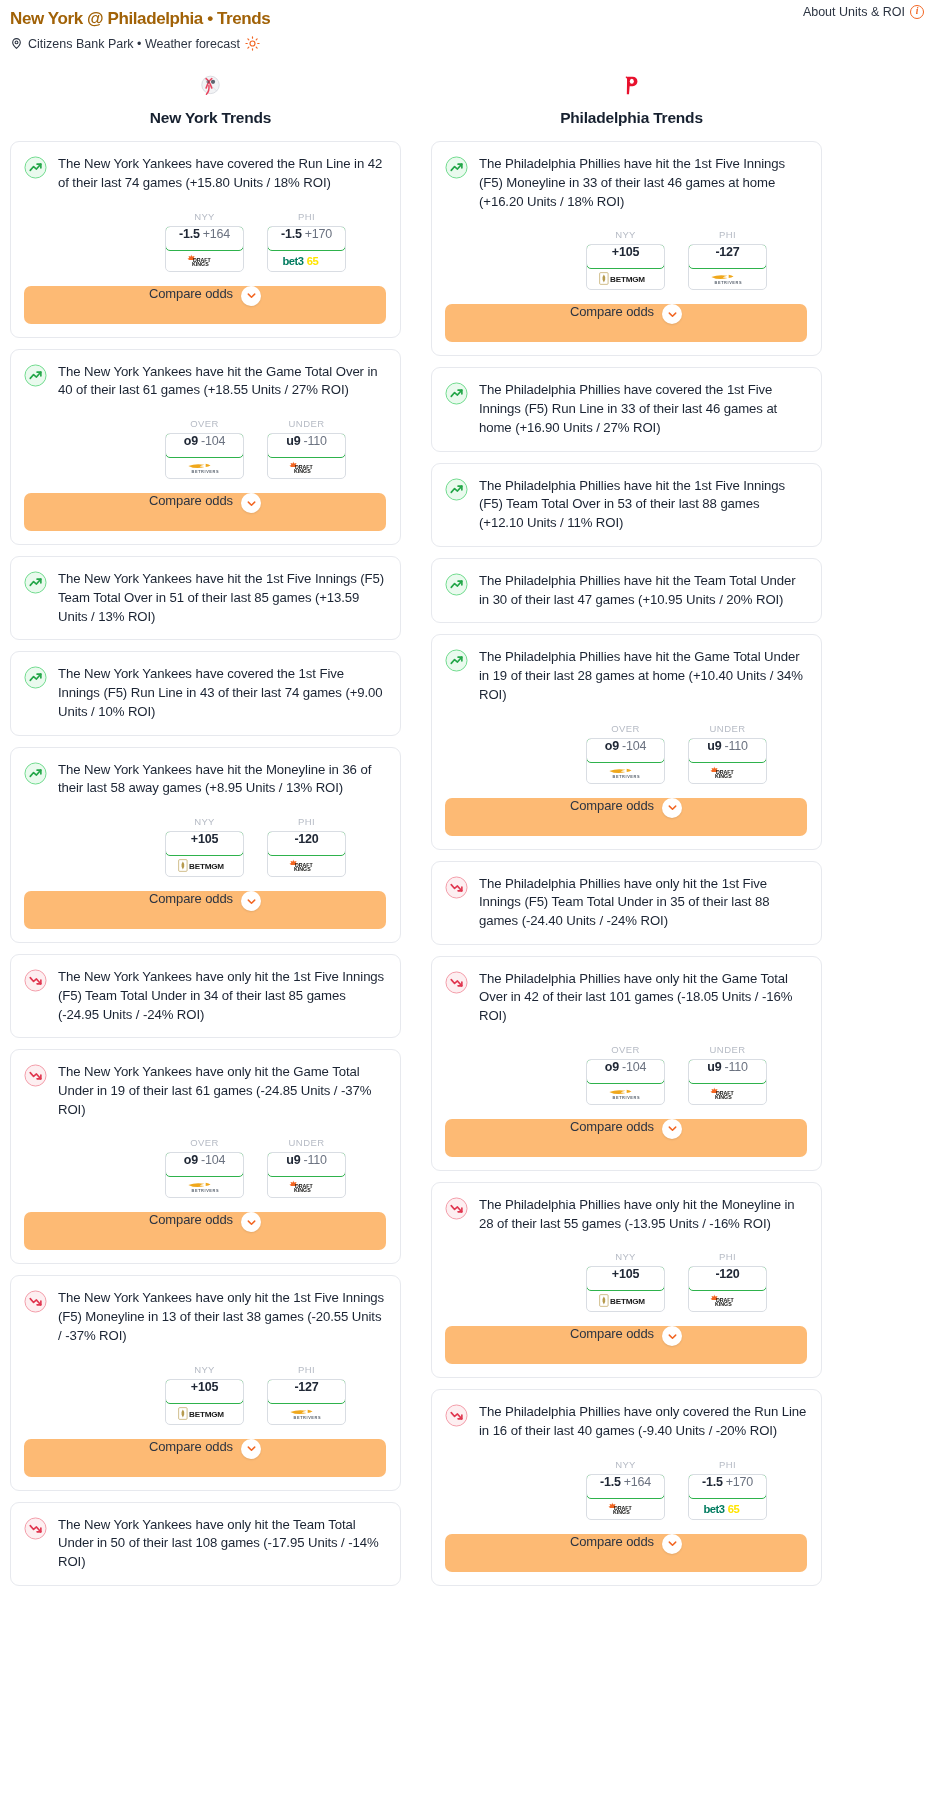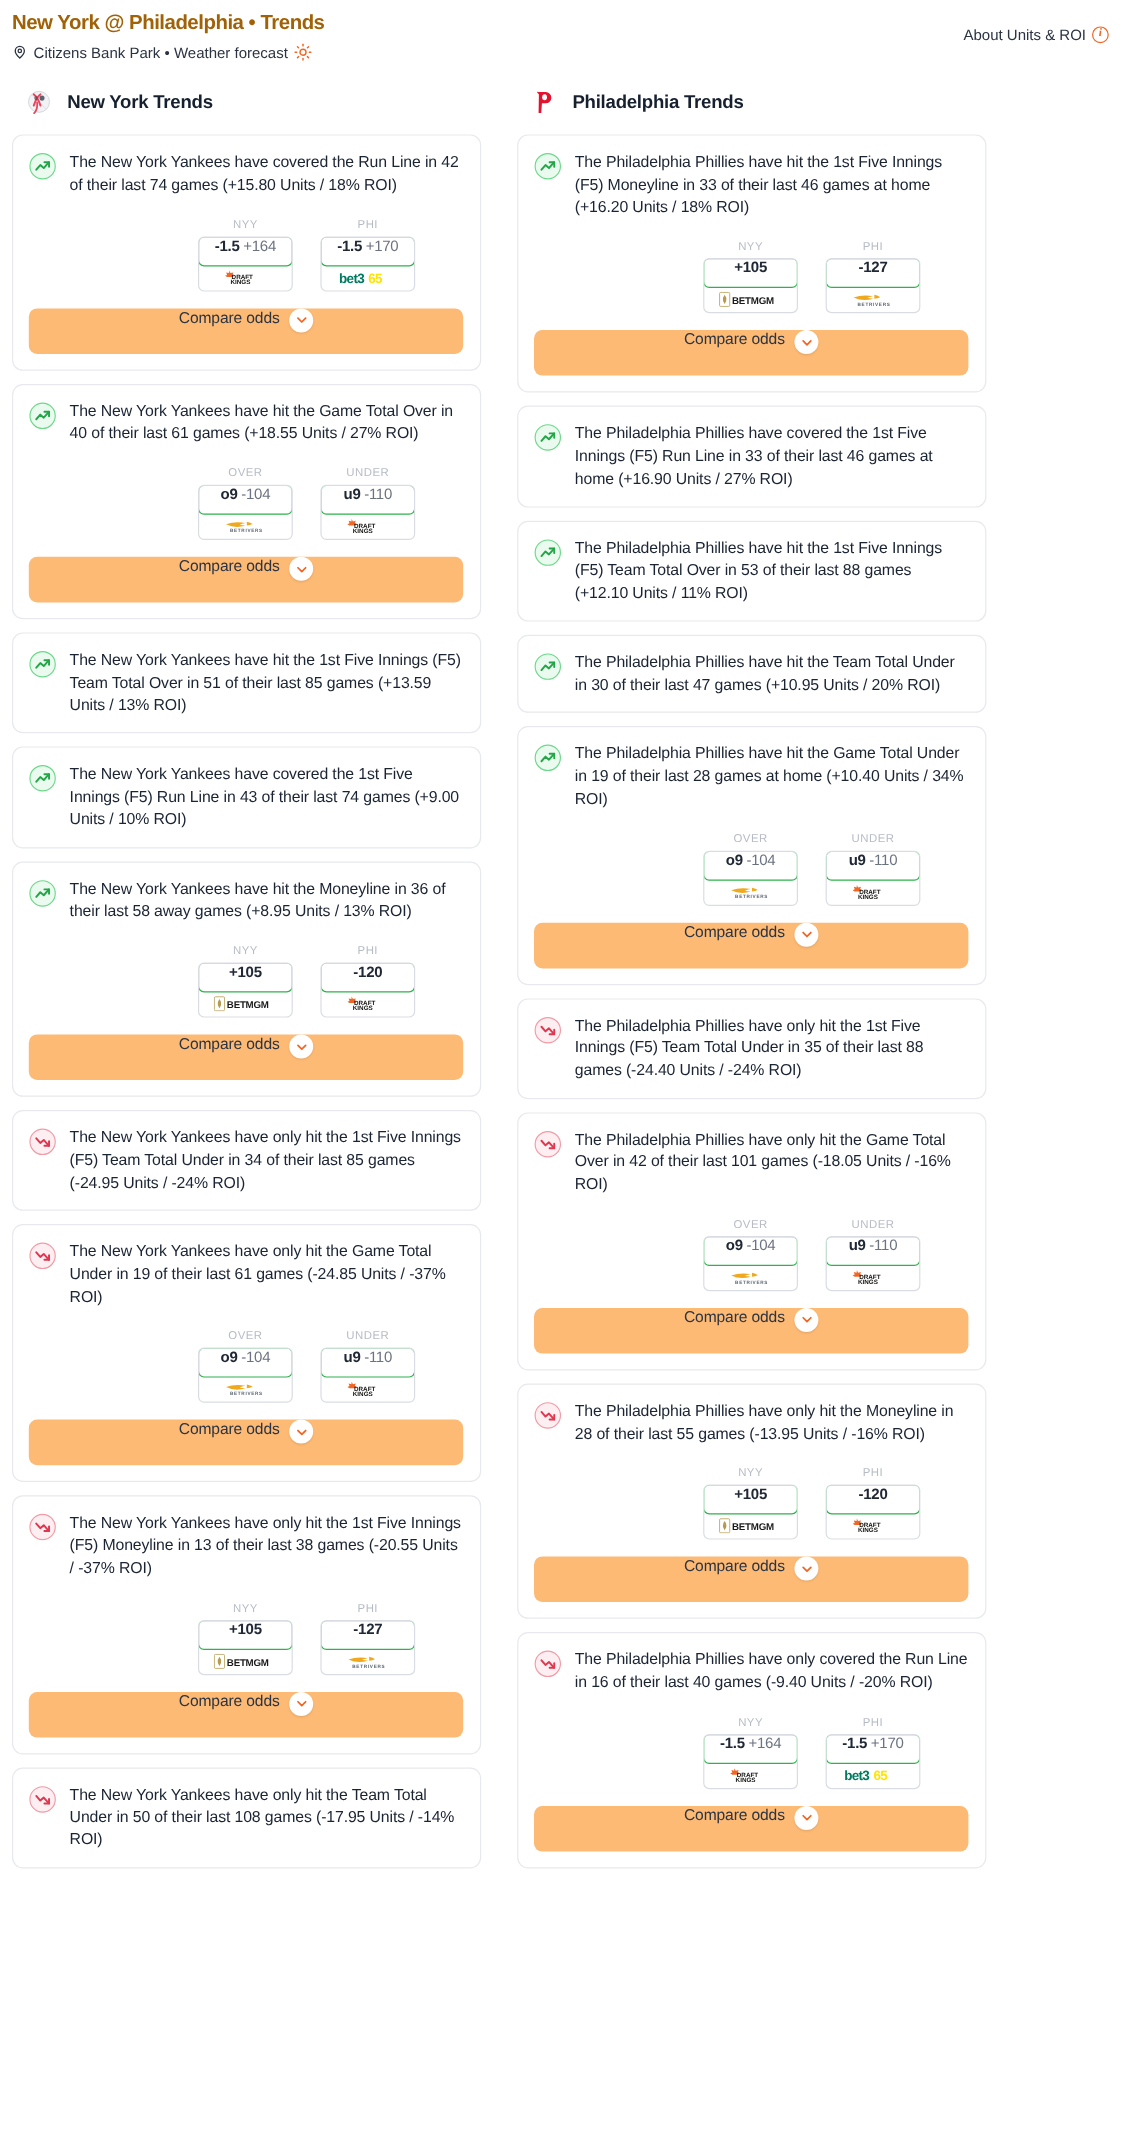--- a/index.html
+++ b/index.html
@@ -18,21 +18,21 @@
   .page-title {
     font-size: 17px;
     font-weight: 700;
     letter-spacing: -0.4px;
     color: #a16207;
     line-height: 1.25;
   }
   .about-link {
     position: absolute;
     right: 12px;
-    top: 22px;
+    top: 5px;
     font-size: 12.5px;
     font-weight: 500;
     color: #2c3442;
     display: flex;
     align-items: center;
     gap: 5px;
     cursor: pointer;
     white-space: nowrap;
     margin-left: 48px;
   }
@@ -70,20 +70,21 @@
     align-items: flex-start;
   }
   .col { width: 391px; flex: 0 0 391px; }
 
   .col-head {
     display: flex;
     align-items: center;
     gap: 11px;
     margin-bottom: 14px;
     padding-left: 10px;
+    flex-direction: column;
   }
   .col-head-title {
     font-size: 15.5px;
     font-weight: 700;
     letter-spacing: -0.2px;
     color: #16202f;
   }
   .team-logo { width: 25px; height: 25px; flex: 0 0 auto; }
 
   

